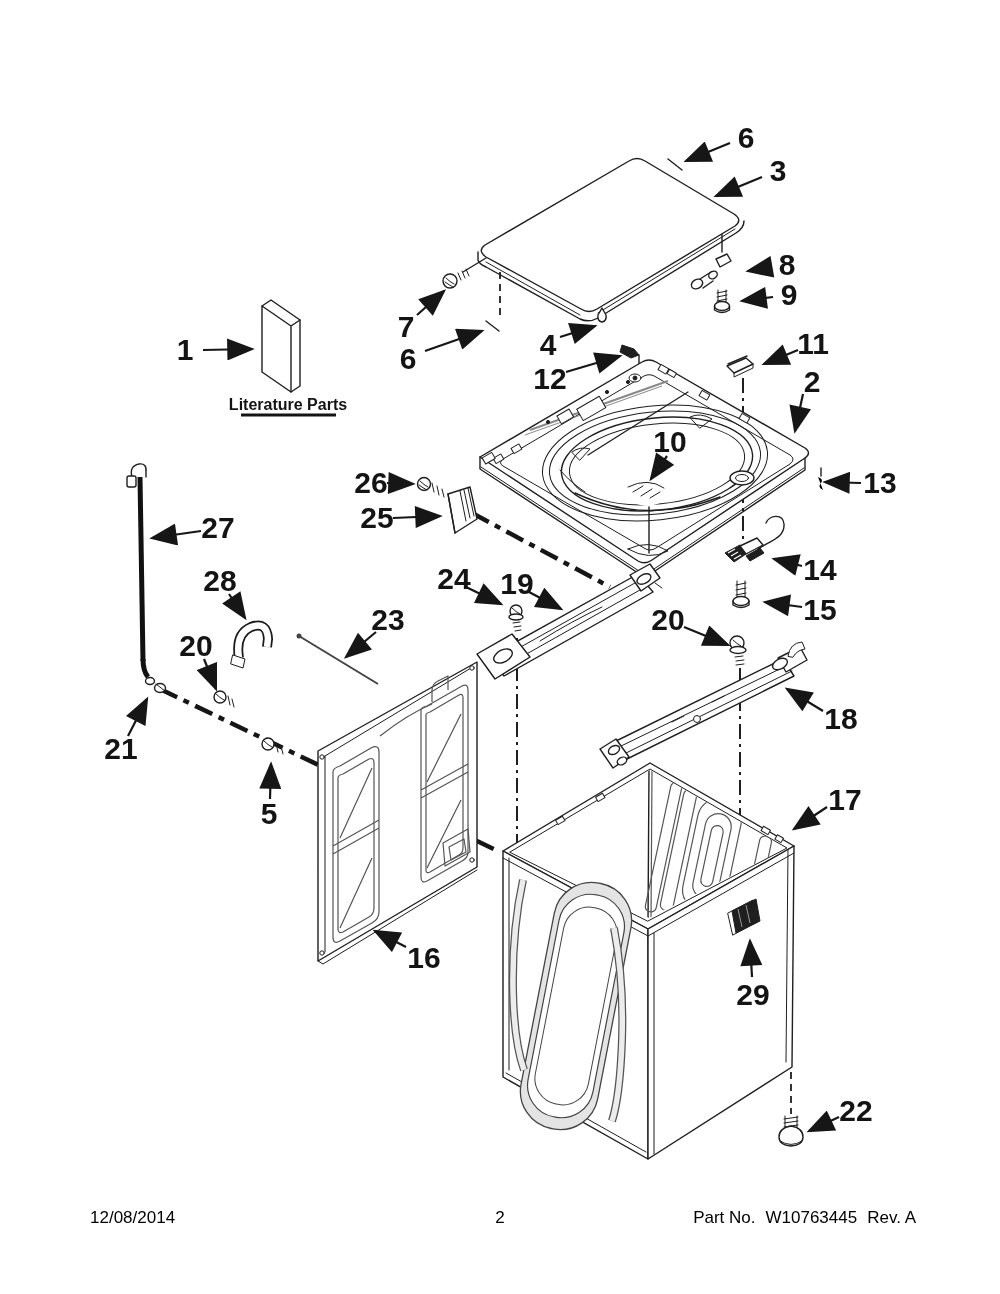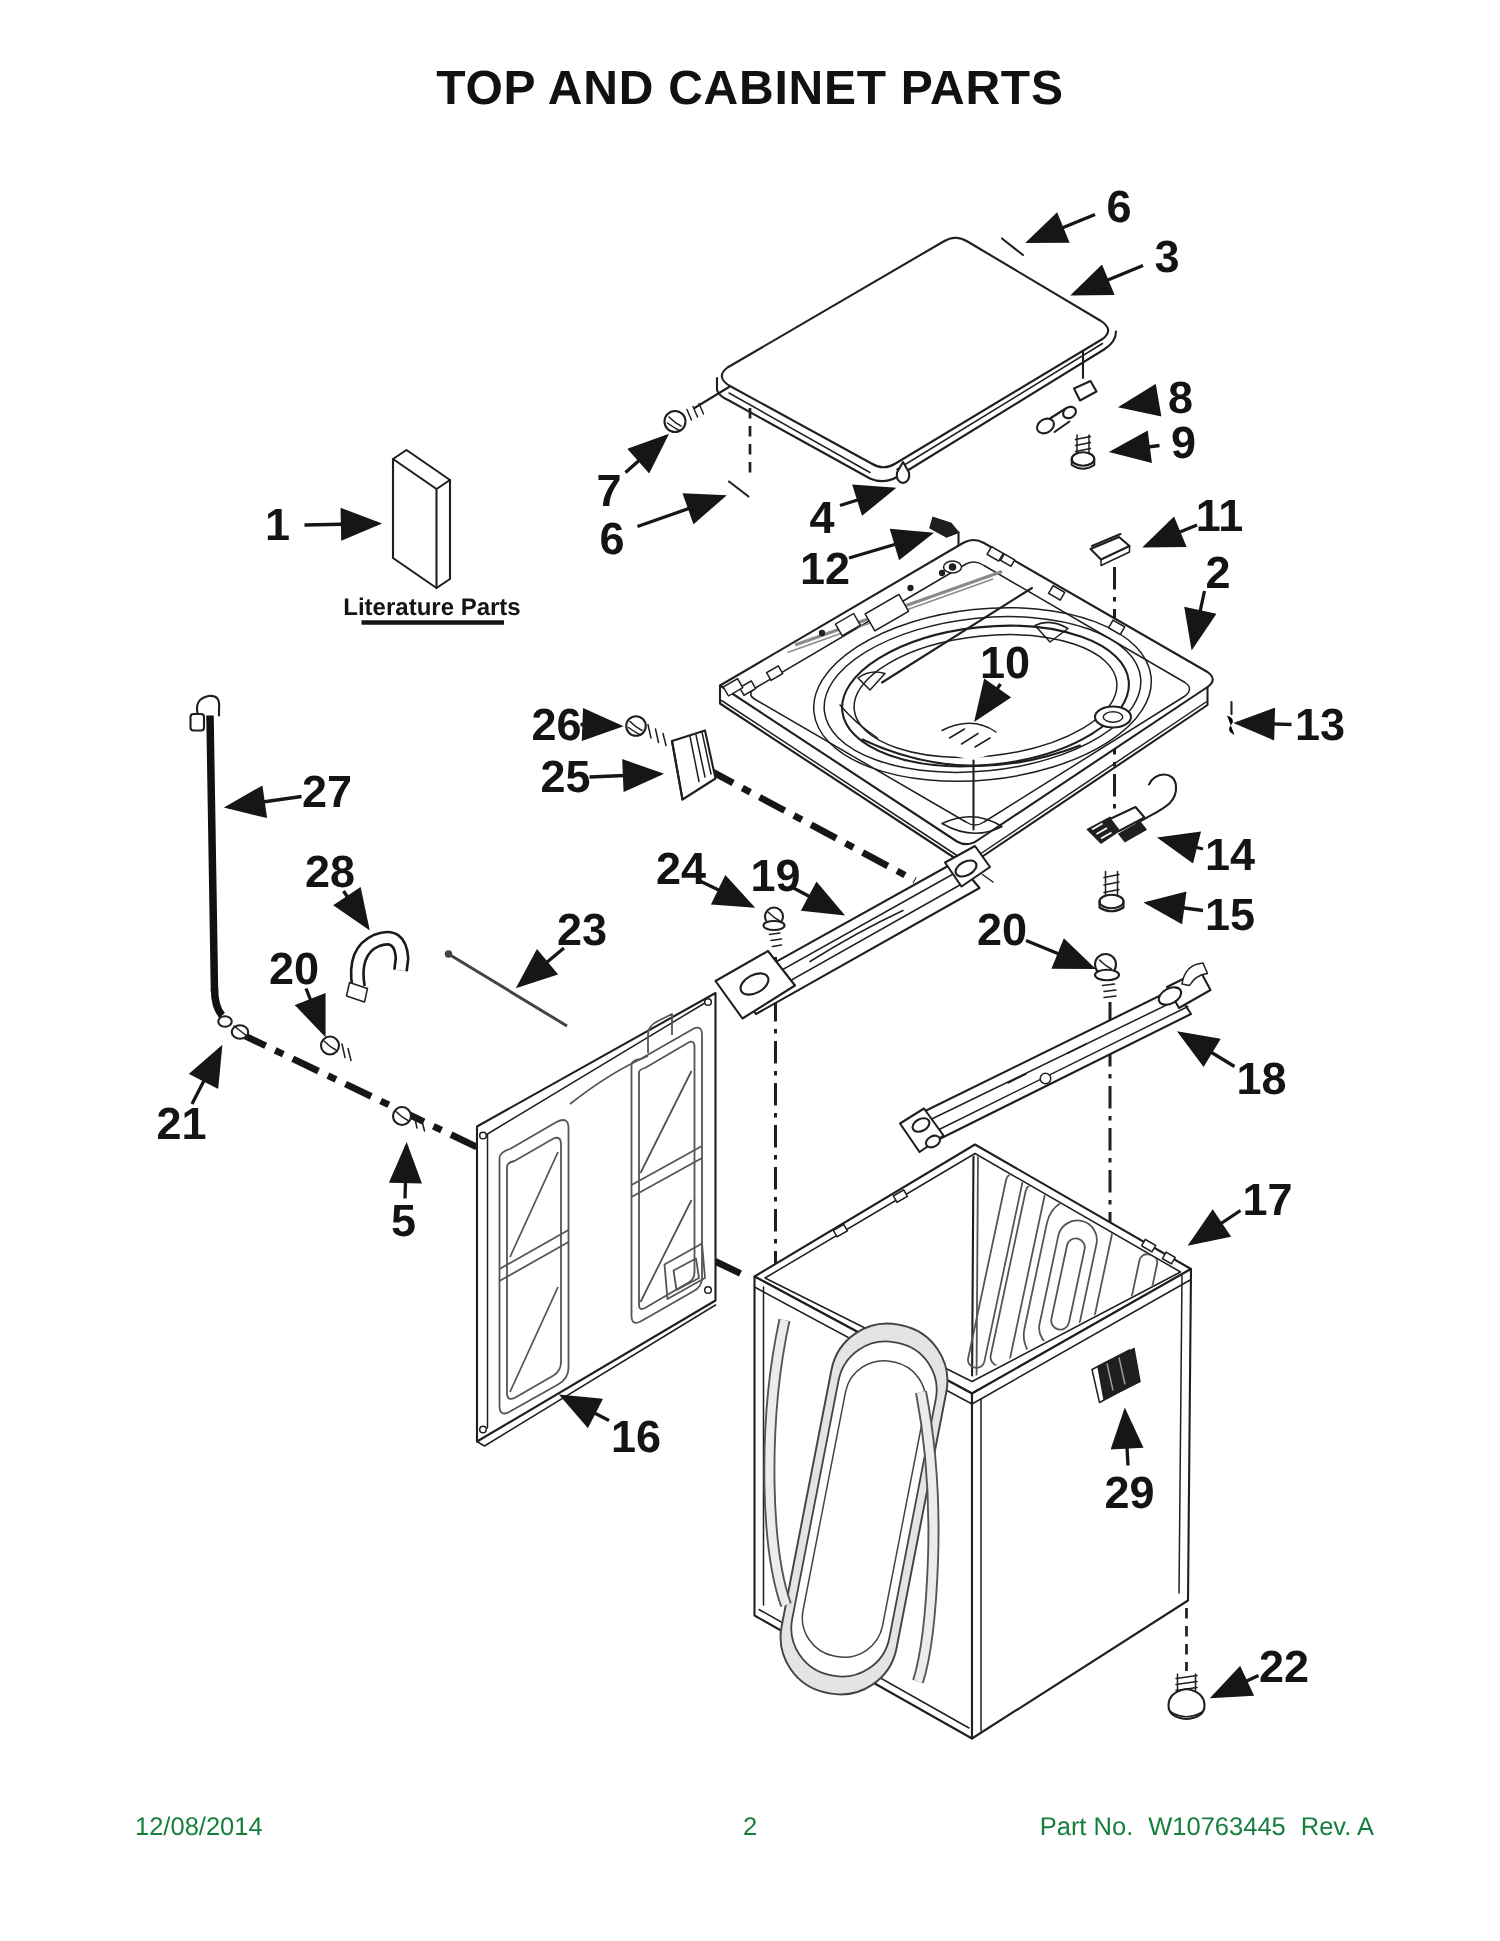--- a/index.html
+++ b/index.html
@@ -1,21 +1,21 @@
 <!DOCTYPE html>
 <html><head>
 <meta charset="utf-8">
 <style>
   html,body{margin:0;padding:0;background:#fff;}
   #page{position:relative;width:1000px;height:1294px;background:#fff;overflow:hidden;
         font-family:"Liberation Sans", sans-serif;color:#111;}
   #title{position:absolute;top:40px;left:0;width:1000px;text-align:center;
          font-size:32px;font-weight:bold;letter-spacing:.5px;}
   #art{position:absolute;left:0;top:0;}
-  .footer{position:absolute;top:1208px;font-size:17px;color:#15803d;}
+  .footer{position:absolute;top:1208px;font-size:17px;color:#000000;}
   #f-date{left:90px;}
   #f-page{left:0;width:1000px;text-align:center;}
   #f-part{right:84px;}
   #f-part span{margin-left:10px;text-align:right;}
   
   .s{stroke:#1f1f1f;fill:none;stroke-width:1.4;stroke-linejoin:round;stroke-linecap:round;}
   .th{stroke-width:1;}
   .s2{stroke-width:2;}
   .s3{stroke-width:3;}
   .fw{fill:#fff;}
@@ -26,21 +26,20 @@
   .cdash{stroke:#1f1f1f;fill:none;stroke-width:2;stroke-dasharray:15 5 3 5;}
   .bdash{stroke:#161616;fill:none;stroke-width:4.5;stroke-dasharray:19 7 6 7;stroke-linecap:butt;}
   .arrow{stroke:#161616;stroke-width:2.2;fill:none;}
   .callout{font:bold 30px "Liberation Sans", sans-serif;fill:#141414;text-anchor:middle;}
   .litlabel{font:bold 16px "Liberation Sans", sans-serif;fill:#141414;text-anchor:middle;}
 </style>
 </head>
 <body>
 
 <div id="page">
-  <div id="title">TOP AND CABINET PARTS</div>
 
   <svg id="art" width="1000" height="1294" viewBox="0 0 1000 1294">
     <defs>
       <marker id="ah" viewBox="0 0 10 8" refX="9" refY="4" markerWidth="13" markerHeight="10" orient="auto">
         <path d="M0,0 L10,4 L0,8 Z" fill="#161616"></path>
       </marker>
       <clipPath id="rimclip">
           <polygon points="512,852 650,770 786,848 649,918"></polygon>
         </clipPath>
     </defs>

